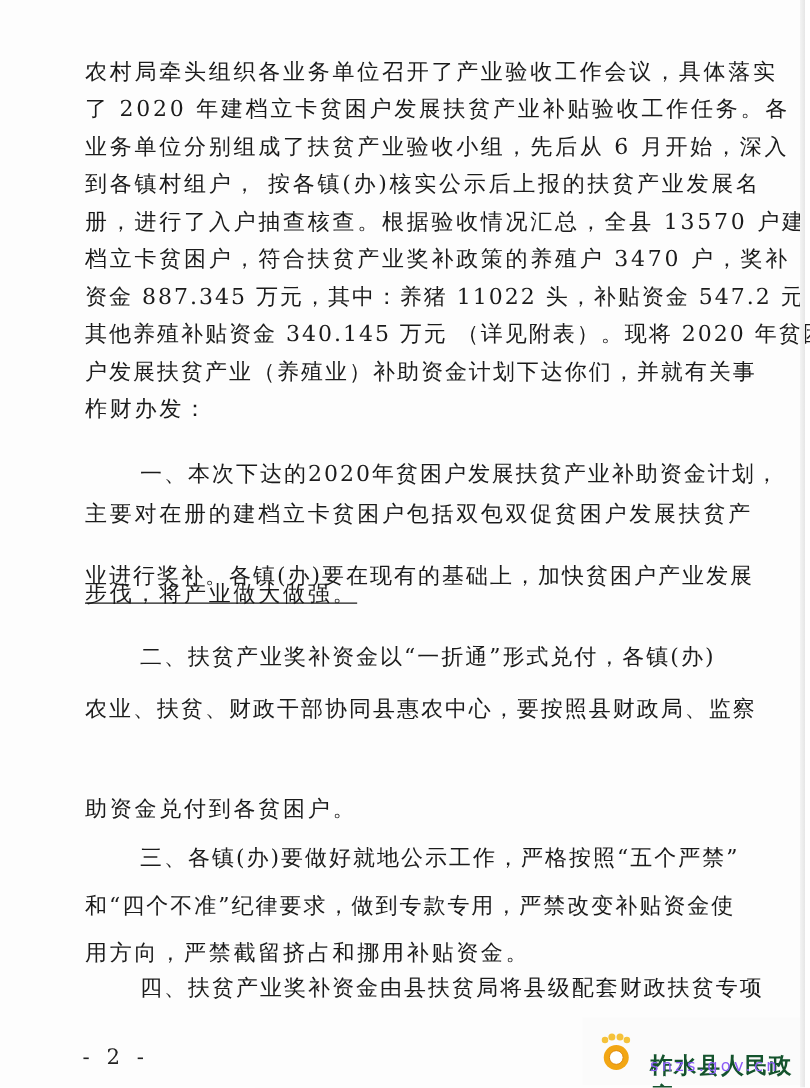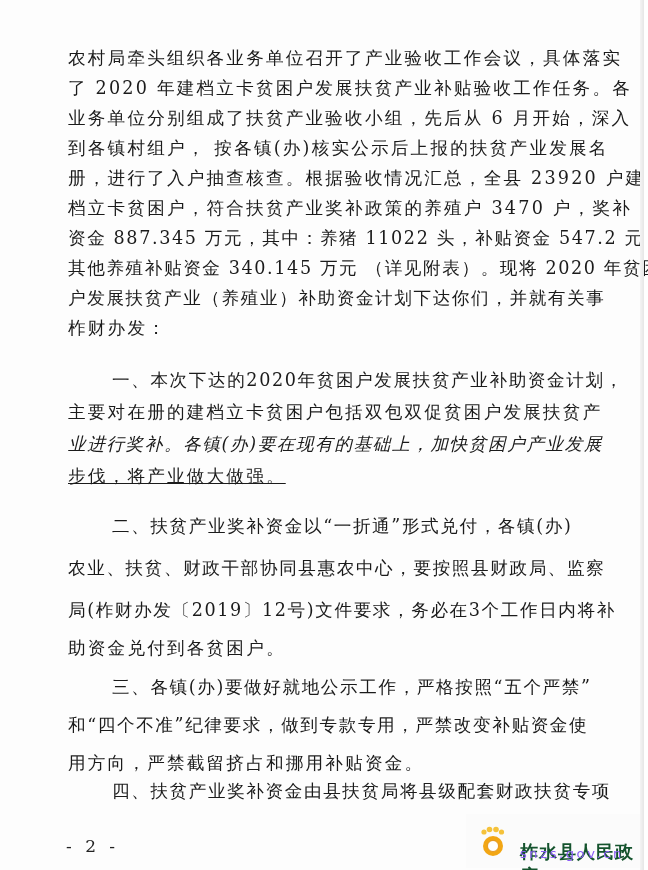--- a/index.html
+++ b/index.html
@@ -85,35 +85,34 @@
   </style>
 </head>
 <body>
 
 <div class="page">
 
   <div class="line" style="top:47px;">农村局牵头组织各业务单位召开了产业验收工作会议，具体落实</div>
   <div class="line" style="top:77px;">了 2020 年建档立卡贫困户发展扶贫产业补贴验收工作任务。各</div>
   <div class="line" style="top:107px;">业务单位分别组成了扶贫产业验收小组，先后从 6 月开始，深入</div>
   <div class="line" style="top:137px;">到各镇村组户， 按各镇(办)核实公示后上报的扶贫产业发展名</div>
-  <div class="line" style="top:167px;">册，进行了入户抽查核查。根据验收情况汇总，全县 23920 户建</div>
+  <div class="line" style="top:167px;">册，进行了入户抽查核查。根据验收情况汇总，全县 13570 户建</div>
   <div class="line" style="top:197px;">档立卡贫困户，符合扶贫产业奖补政策的养殖户 3470 户，奖补</div>
   <div class="line tight" style="top:227px;">资金 887.345 万元，其中：养猪 11022 头，补贴资金 547.2 元；</div>
   <div class="line tight" style="top:257px;">其他养殖补贴资金 340.145 万元 （详见附表）。现将 2020 年贫困</div>
   <div class="line tight" style="top:287px;">户发展扶贫产业（养殖业）补助资金计划下达你们，并就有关事</div>
   <div class="line" style="top:317px;">柞财办发：</div>
 
   <div class="line indent tight" style="top:369px;">一、本次下达的2020年贫困户发展扶贫产业补助资金计划，</div>
   <div class="line" style="top:401px;">主要对在册的建档立卡贫困户包括双包双促贫困户发展扶贫产</div>
-  <div class="line tight" style="top:433px;font-style:italic;">业进行奖补。各镇(办)要在现有的基础上，加快贫困户产业发展</div>
+  <div class="line tight" style="top:450px;">业进行奖补。各镇(办)要在现有的基础上，加快贫困户产业发展</div>
   <div class="line" style="top:465px;text-decoration:underline;">步伐，将产业做大做强。</div>
 
   <div class="line indent tight" style="top:515px;">二、扶贫产业奖补资金以“一折通”形式兑付，各镇(办)</div>
   <div class="line tight" style="top:557px;">农业、扶贫、财政干部协同县惠农中心，要按照县财政局、监察</div>
-  <div class="line tight" style="top:599px;">局(柞财办发〔2019〕12号)文件要求，务必在3个工作日内将补</div>
   <div class="line" style="top:637px;">助资金兑付到各贫困户。</div>
 
   <div class="line indent tight" style="top:676px;">三、各镇(办)要做好就地公示工作，严格按照“五个严禁”</div>
   <div class="line tight" style="top:714px;">和“四个不准”纪律要求，做到专款专用，严禁改变补贴资金使</div>
   <div class="line" style="top:752px;">用方向，严禁截留挤占和挪用补贴资金。</div>
 
   <div class="line indent tight" style="top:780px;">四、扶贫产业奖补资金由县扶贫局将县级配套财政扶贫专项</div>
 
   <div class="page-number">- 2 -</div>
 

